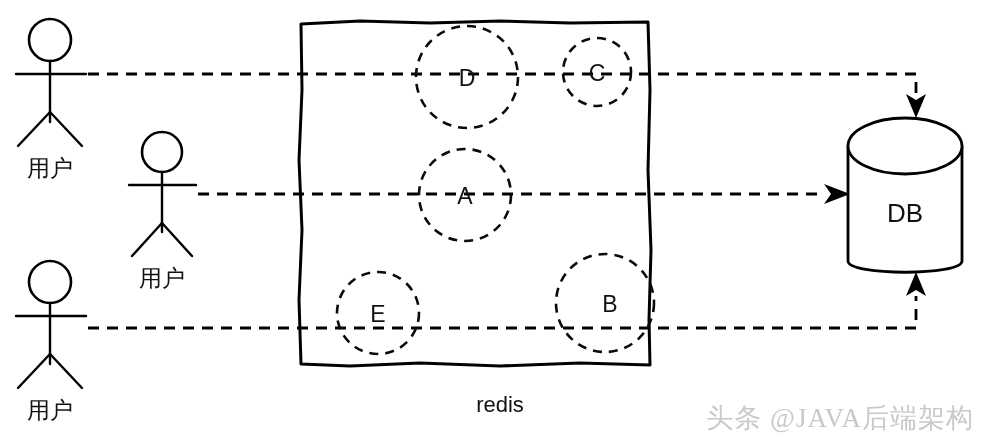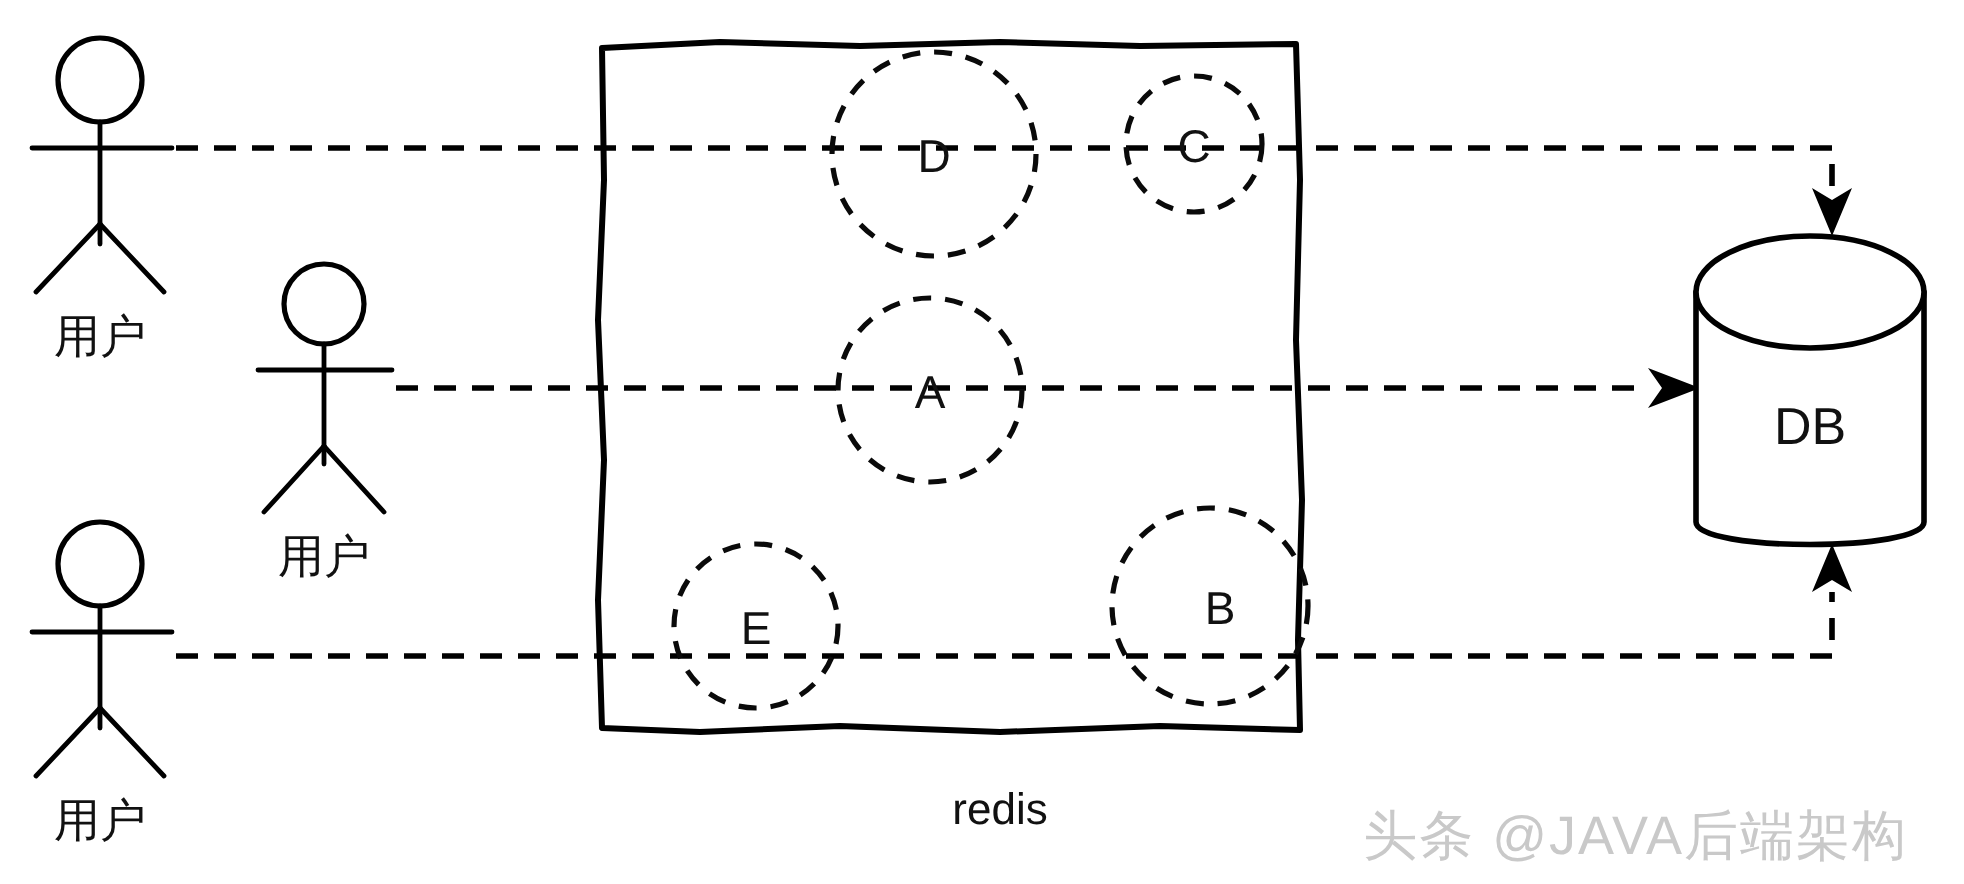--- a/index.html
+++ b/index.html
@@ -83,26 +83,26 @@
     font-size: 26px;
   }
   .label-redis {
     font-size: 22px;
   }
   .label-actor {
     font-size: 23px;
   }
   .watermark {
     position: absolute;
-    right: 28px;
+    right: 8px;
     bottom: 6px;
     font-size: 27px;
     letter-spacing: 1px;
     color: #c9c9c9;
-    font-family: Liberation Sans, sans-serif;
+    font-family: Liberation Serif, serif;
     white-space: nowrap;
     user-select: none;
   }
 </style>
 </head>
 <body>
 
 <div id="canvas-wrap">
 
   <svg class="diagram" viewBox="0 0 982 442">

